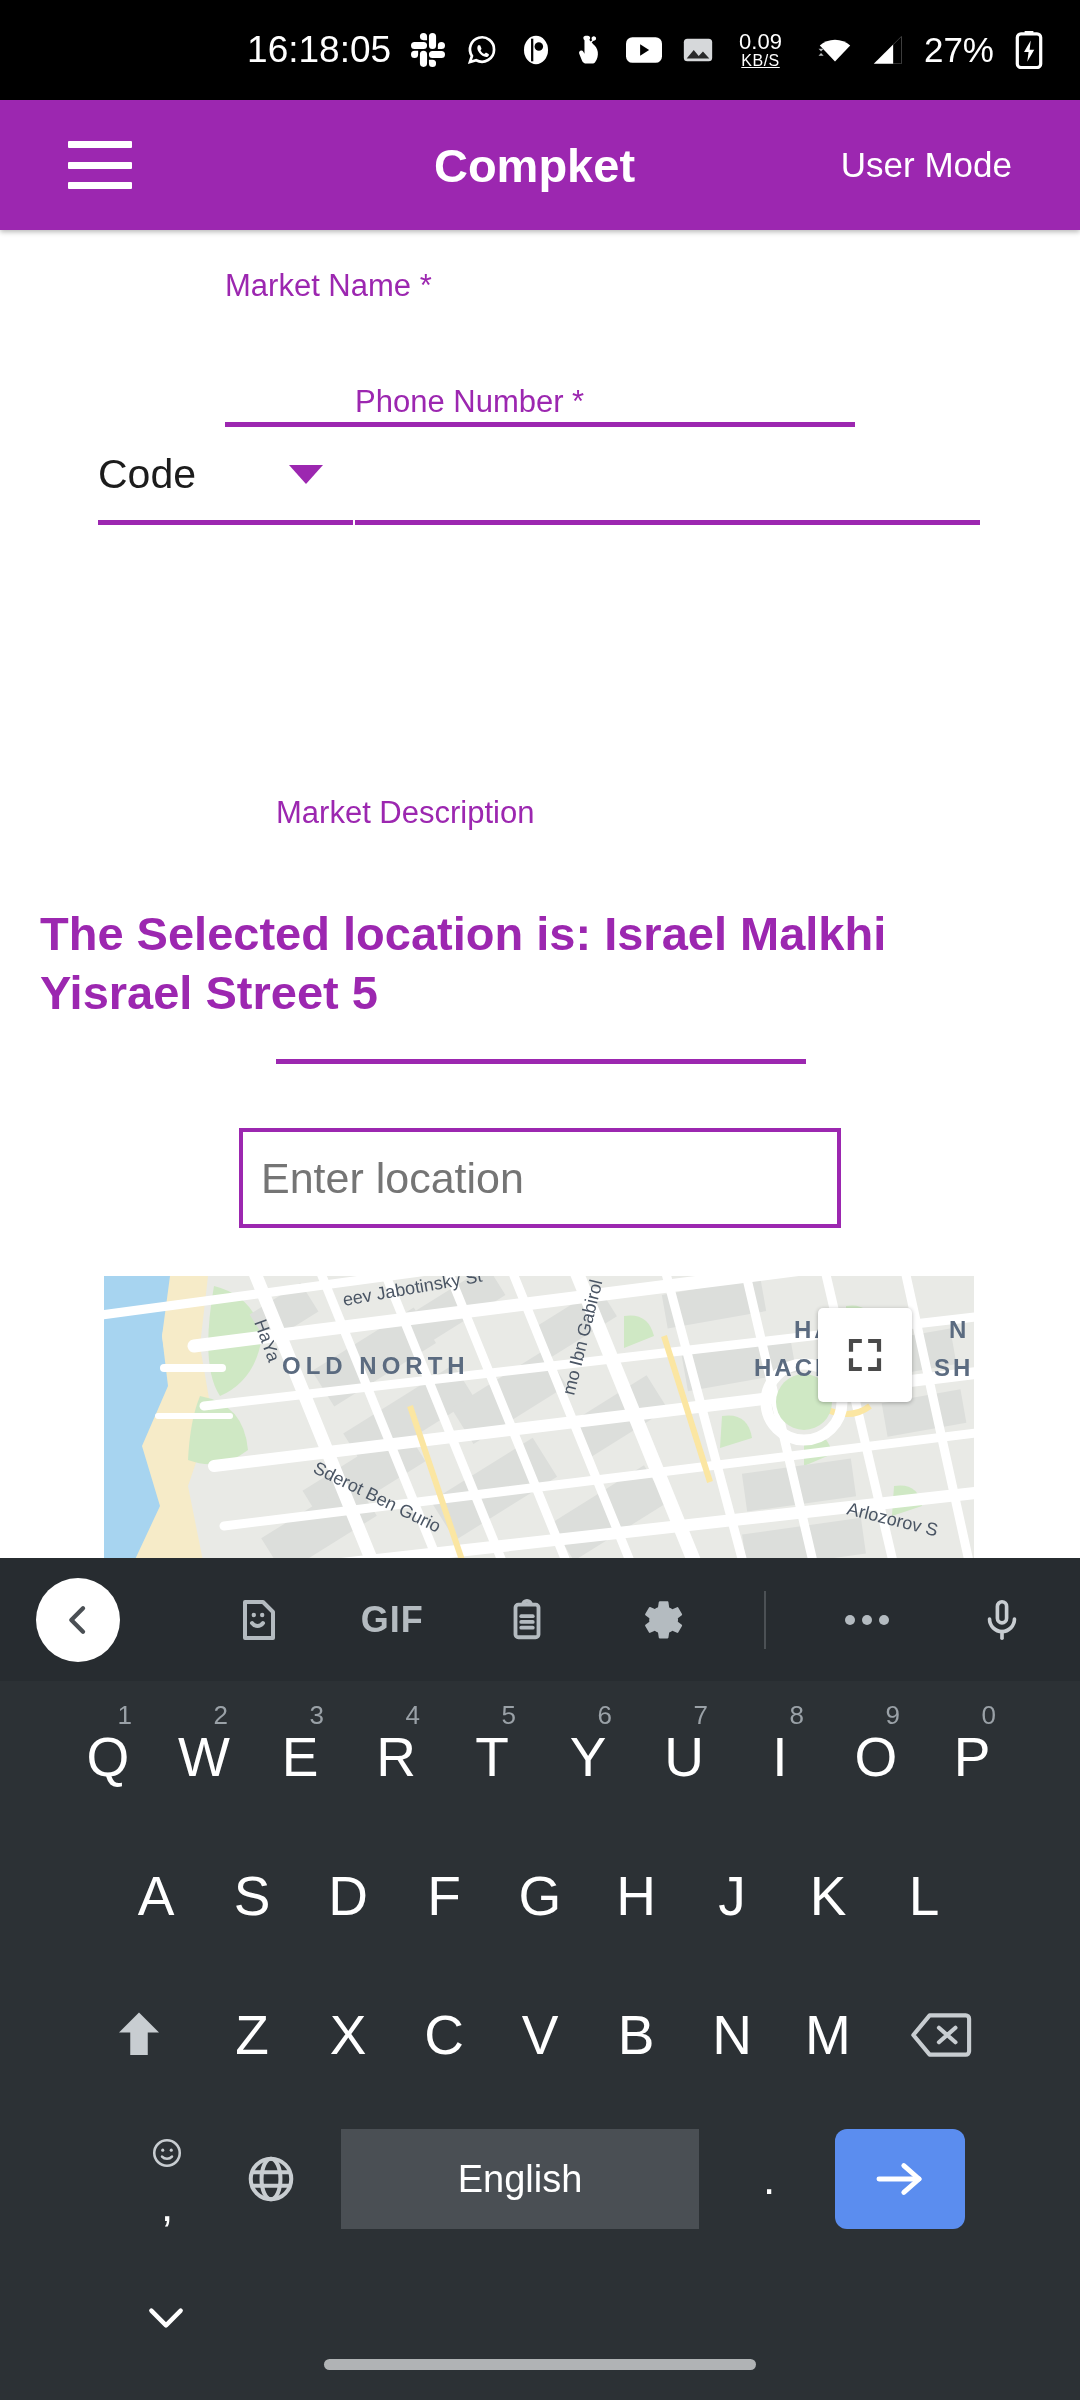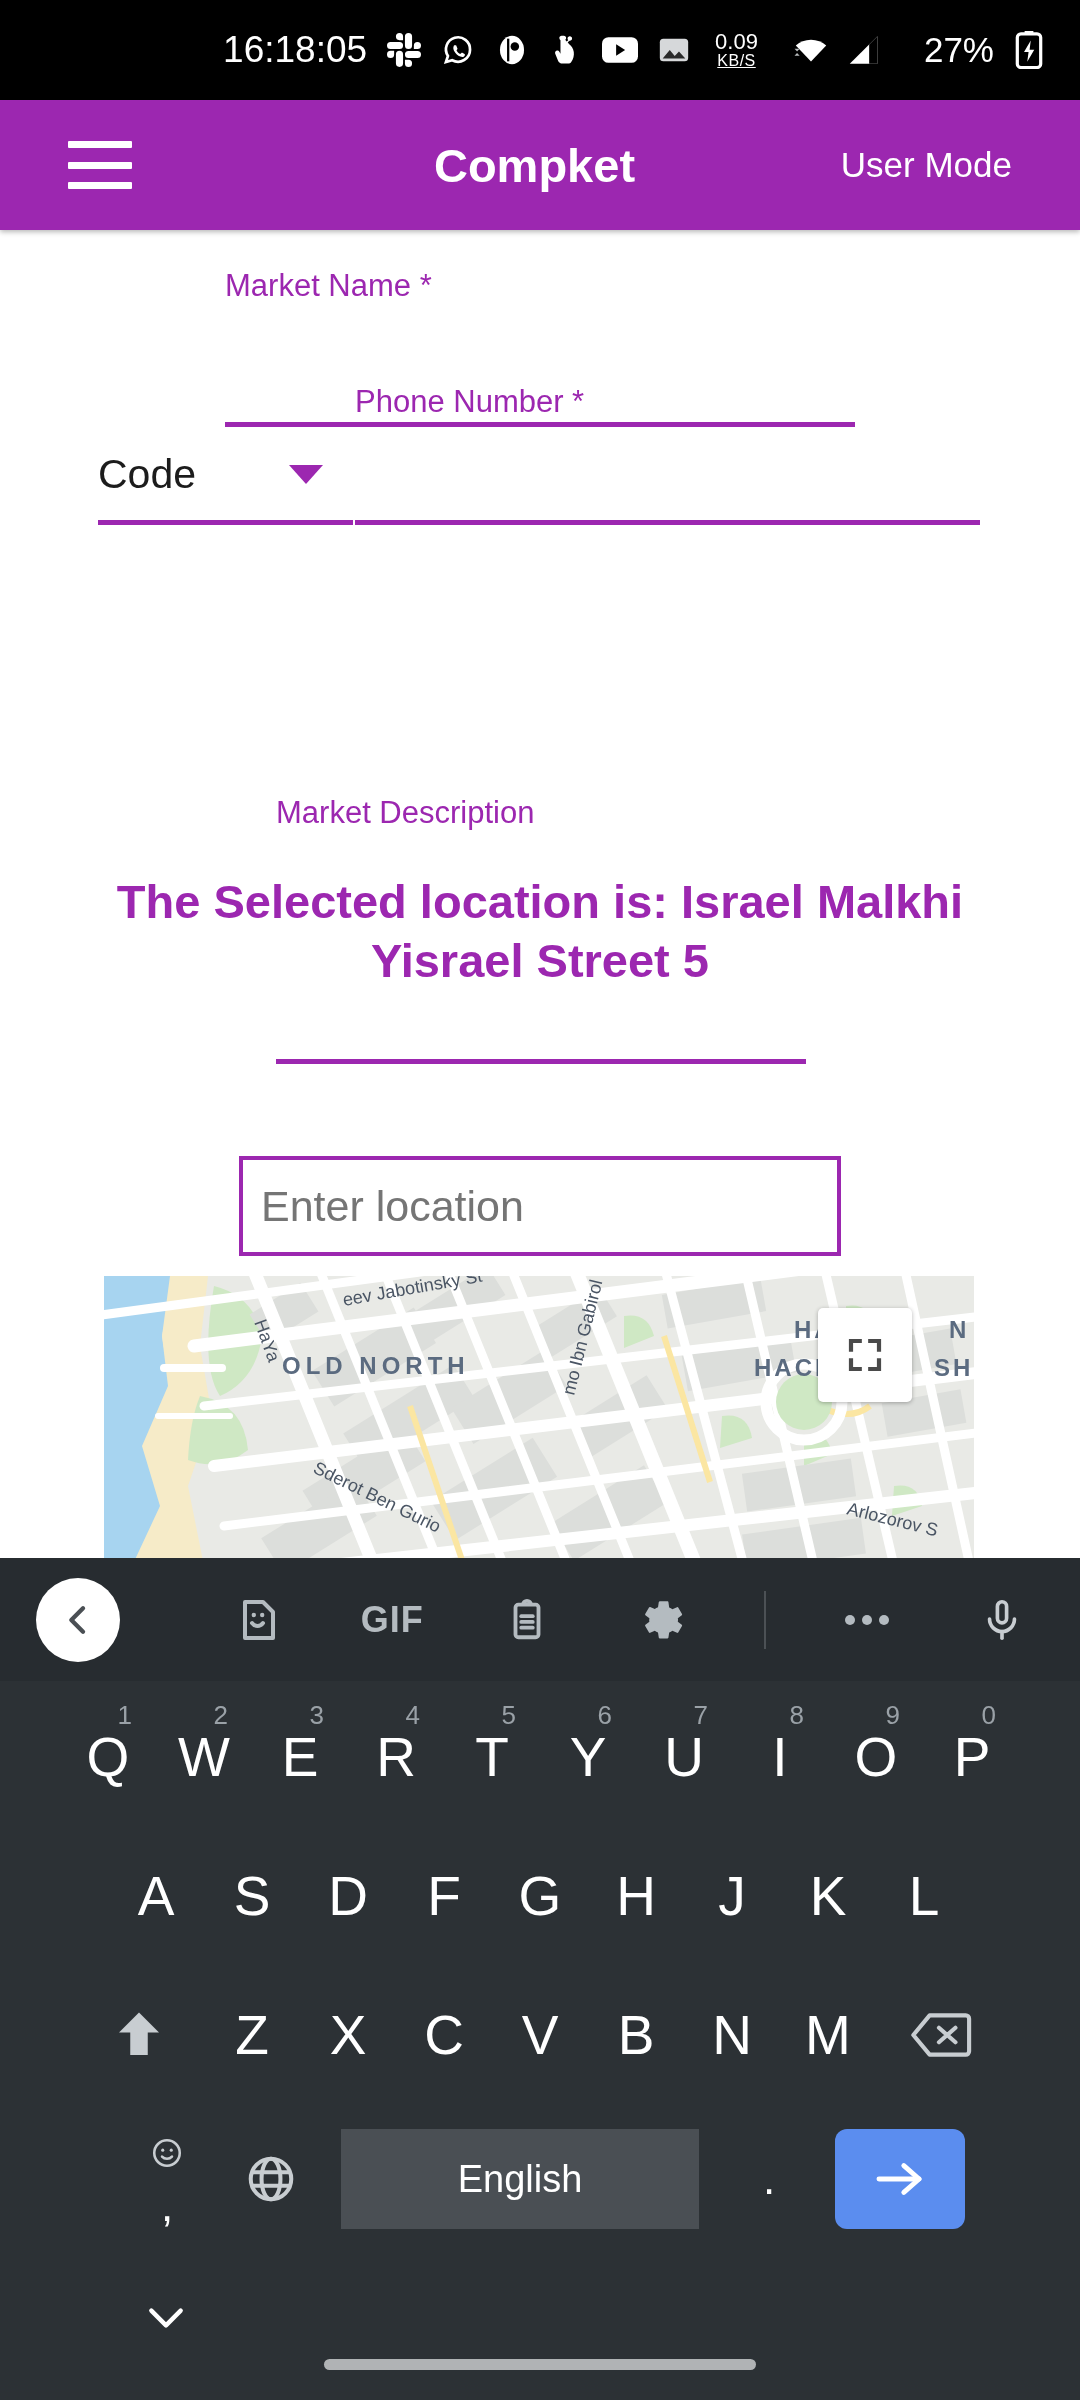--- a/index.html
+++ b/index.html
@@ -20,21 +20,21 @@
     padding-right: 32px;
     color: #ffffff;
   }
   .sb-clock { font-size: 37px; font-weight: 500; letter-spacing: 0px; margin-right: 18px; }
   .sb-icons { display: flex; align-items: center; gap: 16px; }
   .sb-ico { width: 38px; height: 38px; display: flex; align-items: center; justify-content: center; }
   .sb-ico svg { display: block; }
   .sb-net { display: flex; flex-direction: column; align-items: center; justify-content: center; line-height: 1; margin-right: 18px; margin-left: 6px; }
   .sb-net .num { font-size: 22px; font-weight: 500; }
   .sb-net .unit { font-size: 16px; font-weight: 500; letter-spacing: 0.5px; text-decoration: underline; }
-  .sb-batt-text { font-size: 35px; font-weight: 500; margin-left: 24px; }
+  .sb-batt-text { font-size: 35px; font-weight: 500; margin-left: 0; }
 
   
   .app-bar {
     position: absolute; top: 100px; left: 0;
     width: 1080px; height: 130px;
     background: #9c27b0;
     display: flex; align-items: center;
     box-shadow: 0 2px 5px rgba(0,0,0,.28);
   }
   .hamburger { width: 64px; height: 48px; margin-left: 68px; display: flex; flex-direction: column; justify-content: space-between; cursor: pointer; }
@@ -84,29 +84,28 @@
   .f-phone .spacer { height: 92px; }
   .f-phone .underline { width: 625px; }
 
   
   .f-desc { position: absolute; top: 567px; left: 276px; width: 530px; }
   .f-desc .float-label { position: absolute; top: 0; left: 0; }
   .f-desc .underline { position: absolute; top: 262px; left: 0; width: 530px; }
 
   
   .selected-loc {
-    position: absolute; top: 872px; left: 40px; width: 1000px;
-    text-align: center;
+    position: absolute; top: 904px; left: 40px; width: 1000px;
     color: #9c27b0;
     font-size: 47px; font-weight: bold; line-height: 1.26;
   }
 
   
   .loc-input-wrap {
-    position: absolute; top: 1156px; left: 239px;
+    position: absolute; top: 1128px; left: 239px;
     width: 602px; height: 100px;
     border: 4px solid #9c27b0;
     background: #ffffff;
     display: flex; align-items: center;
   }
   .loc-input {
     border: 0; outline: 0; background: transparent;
     width: 100%; height: 100%;
     padding: 0 18px;
     font-family: "Liberation Sans", sans-serif;

